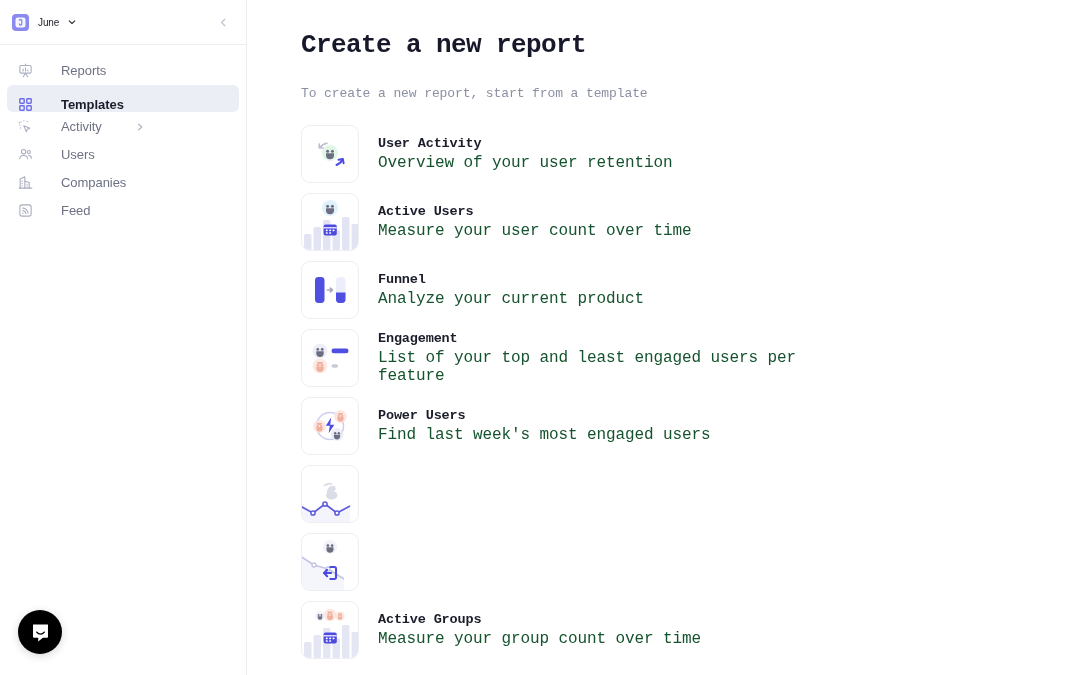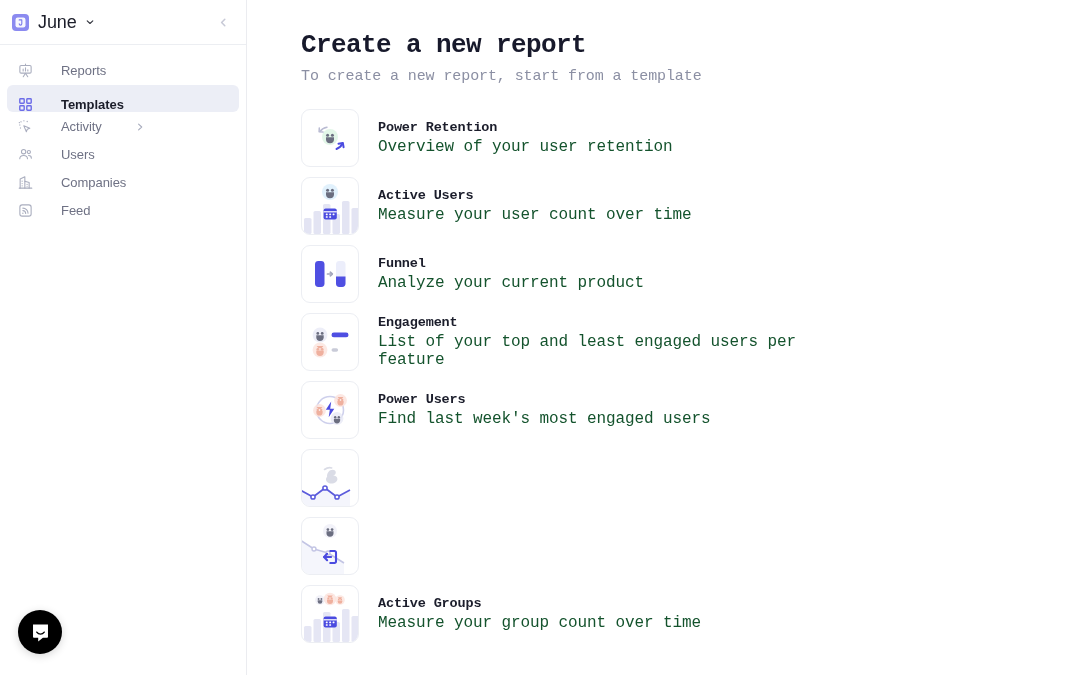--- a/index.html
+++ b/index.html
@@ -54,21 +54,21 @@
     border-radius: 4px;
     background: #8b8af0;
     display: flex;
     align-items: center;
     justify-content: center;
     flex: 0 0 17px;
   }
   .logo-mark svg { display: block; }
 
   .workspace-name {
-    font-size: 18px;
+    font-size: 10px;
     color: #1c1e2a;
     font-weight: 400;
     letter-spacing: -0.1px;
   }
 
   .caret {
     color: #3b3d४a;
     color: #33353f;
     display: flex;
     align-items: center;
@@ -159,22 +159,22 @@
 
   .page-title {
     font-size: 26px;
     font-weight: 700;
     color: #17192b;
     letter-spacing: -0.6px;
     line-height: 34px;
   }
 
   .page-subtitle {
-    margin-top: 6px;
-    font-size: 15px;
+    margin-top: 24px;
+    font-size: 13px;
     color: #8b8fa3;
     letter-spacing: -0.1px;
   }
 
   .template-list {
     margin-top: 24px;
     display: flex;
     flex-direction: column;
     gap: 10px;
   }
@@ -344,21 +344,21 @@
                 <circle cx="30.4" cy="25.2" r="1.5"></circle>
               <path d="M24 27.2h8v2.1a4 4 0 0 1-8 0z"></path>
             </g>
             <path d="M18 21.5c1.7-2.4 4.2-3.9 7-4.3" fill="none" stroke="#b9bbd2" stroke-width="1.5" stroke-linecap="round"></path>
             <path d="M17.3 17.9l-.2 3.9 3.9.3" fill="none" stroke="#b9bbd2" stroke-width="1.5" stroke-linecap="round" stroke-linejoin="round"></path>
             <path d="M34.5 39c2.8-1 5-3.1 6.1-5.8" fill="none" stroke="#4b4be0" stroke-width="2" stroke-linecap="round"></path>
             <path d="M41.6 37.3l-.8-4.3-4.3.7" fill="none" stroke="#4b4be0" stroke-width="2" stroke-linecap="round" stroke-linejoin="round"></path>
           </svg>
         </div>
         <div class="template-text">
-          <div class="template-name">Power Retention</div>
+          <div class="template-name">User Activity</div>
           <div class="template-desc">Overview of your user retention</div>
         </div>
       </div>
 
       <div class="template-item">
         <div class="template-thumb">
           <svg width="56" height="56" viewBox="0 0 56 56">
             <g fill="#e3e4f3">
               <rect x="2" y="40" width="7.5" height="16" rx="1.6"></rect>
               <rect x="11.5" y="33" width="7.5" height="23" rx="1.6"></rect>

